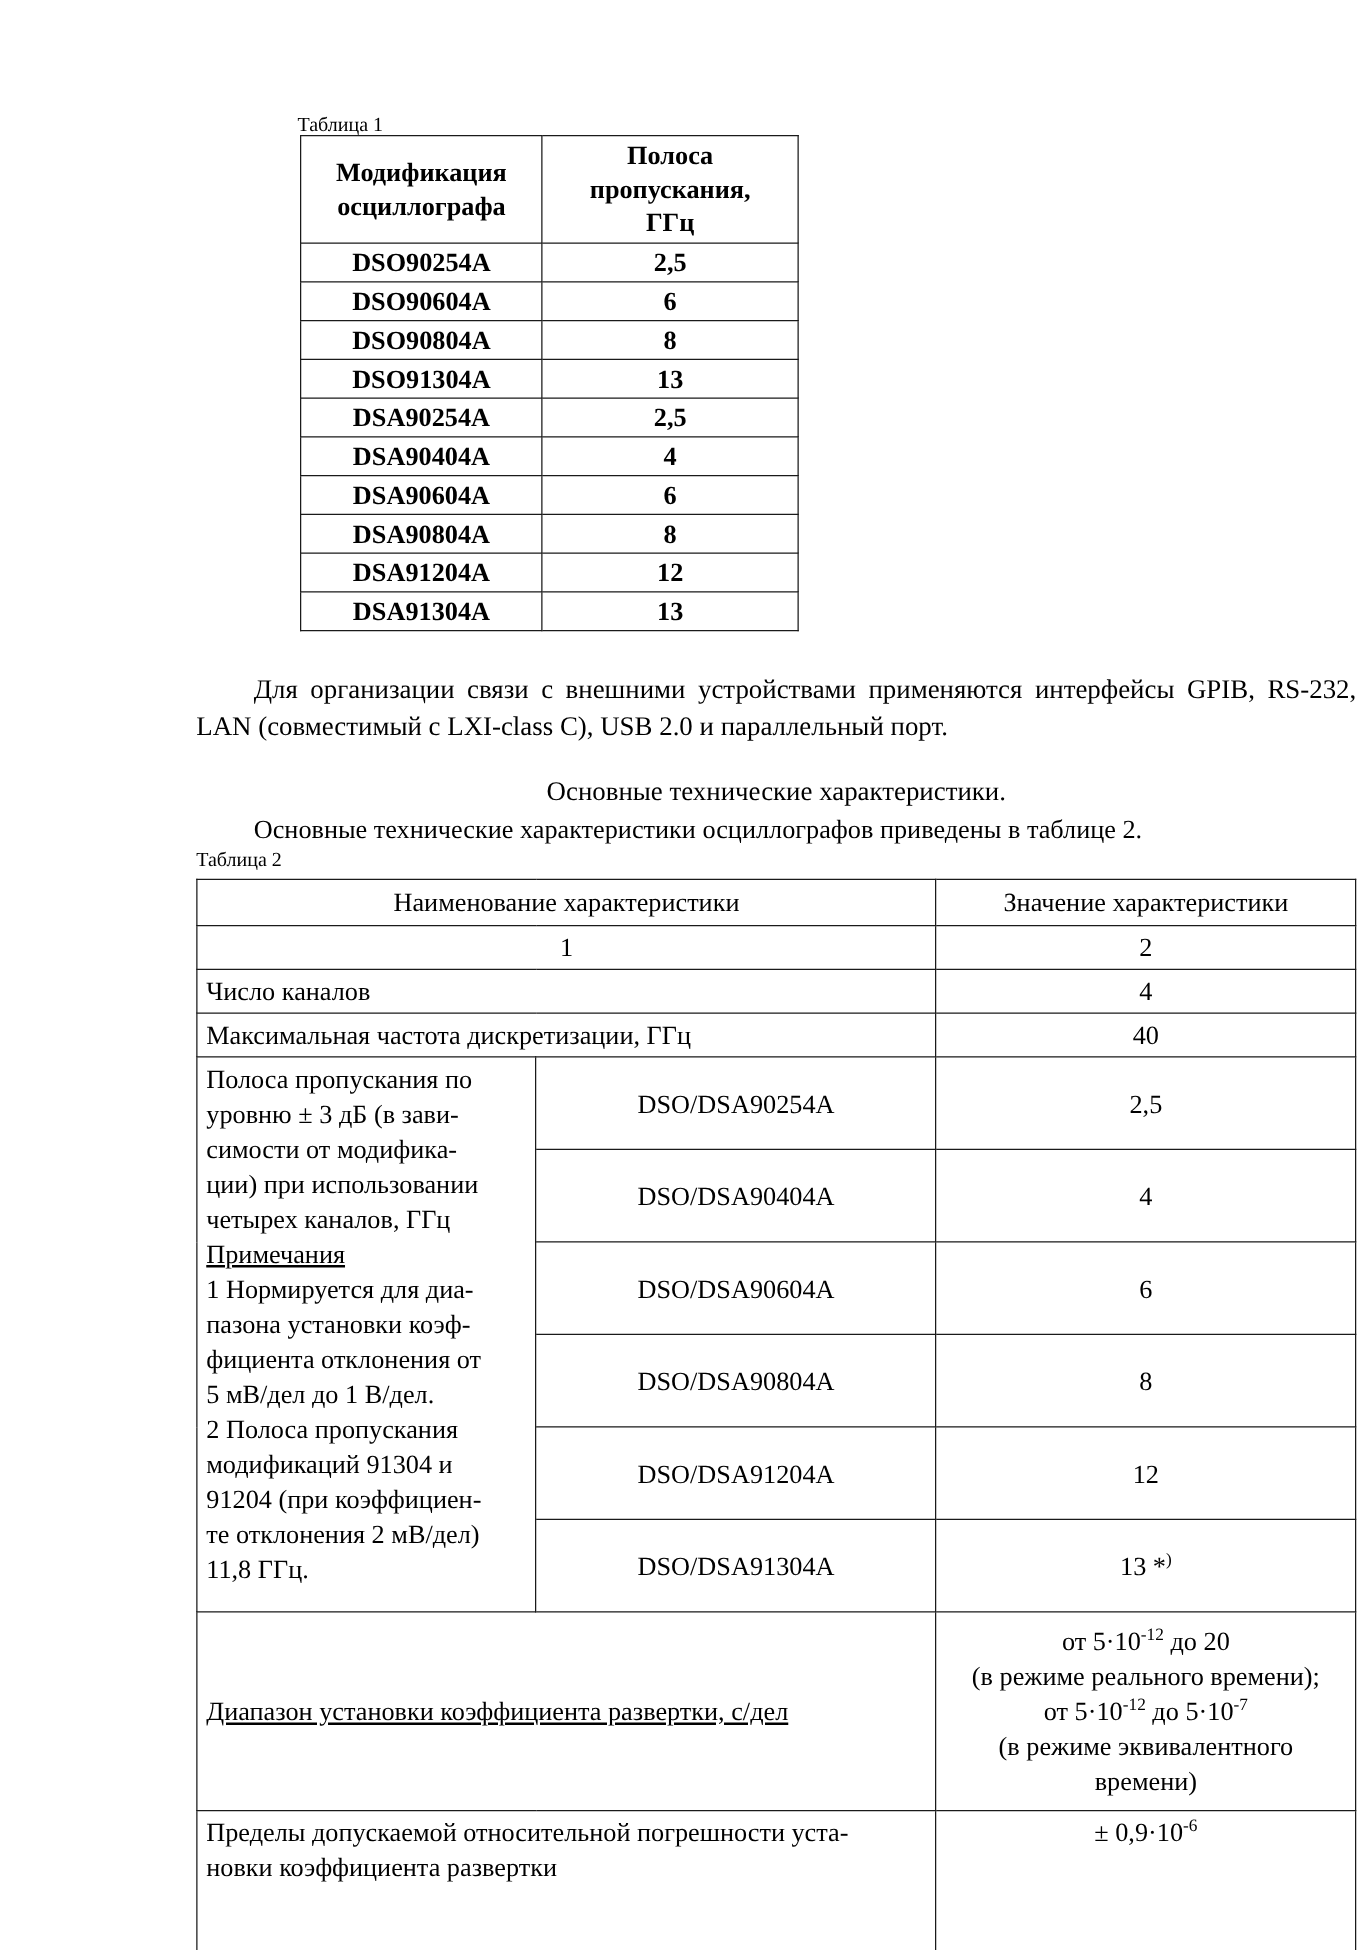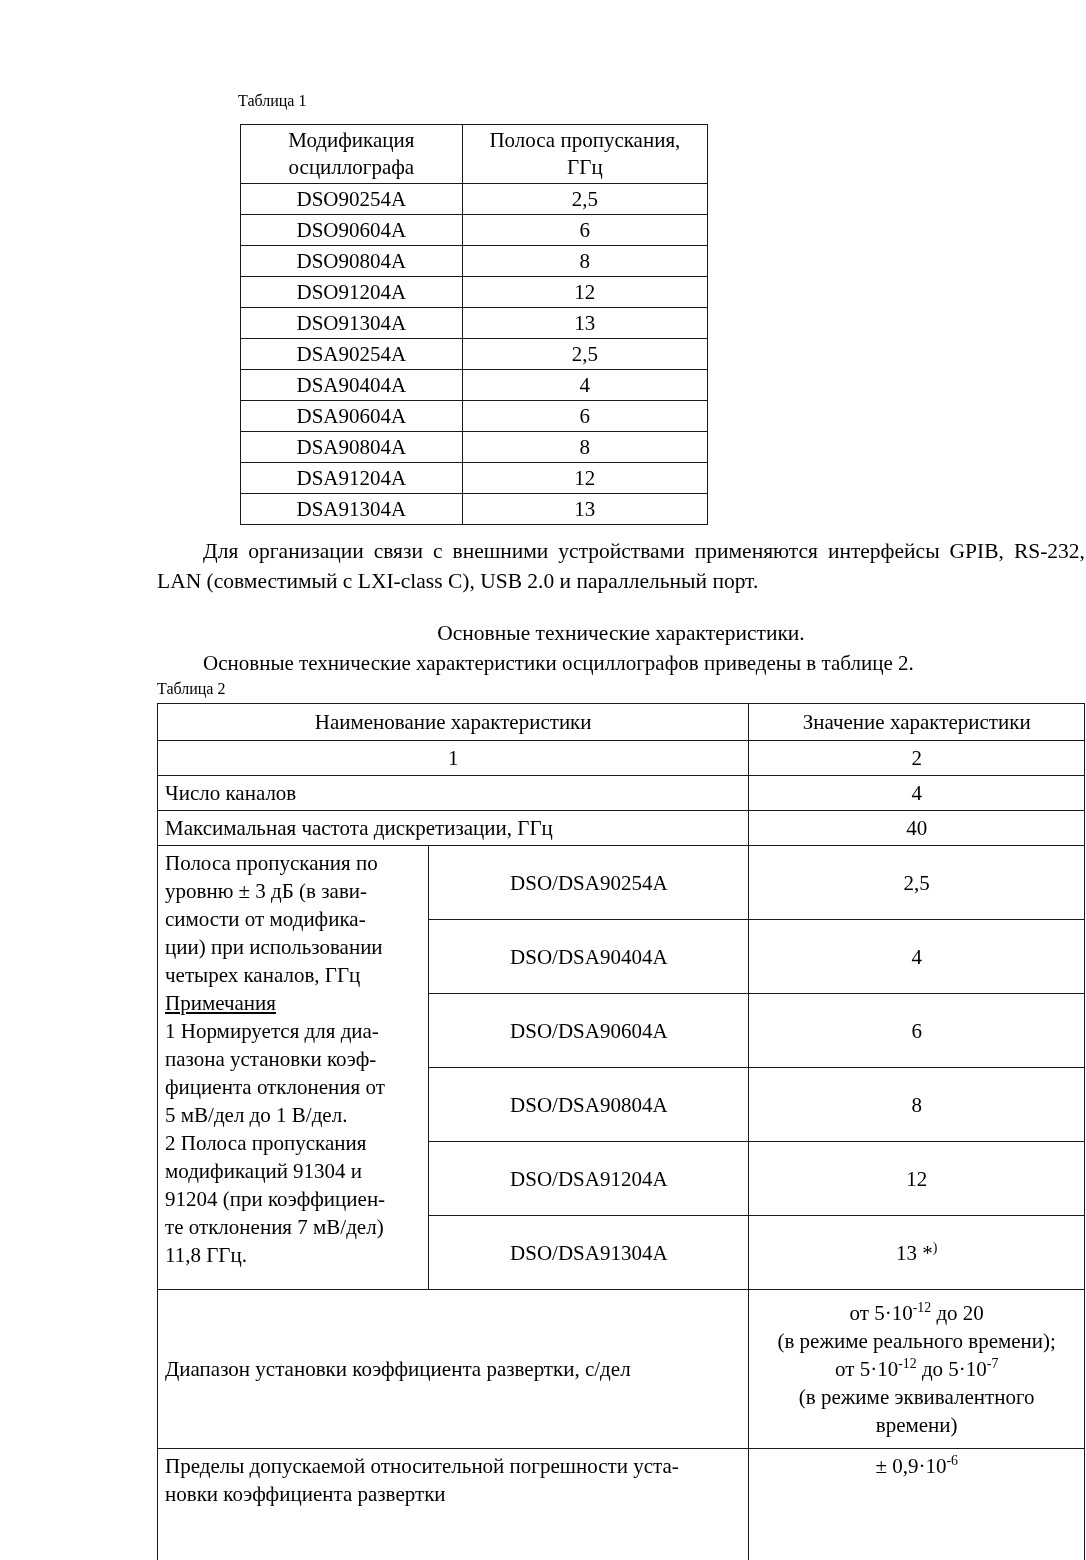--- a/index.html
+++ b/index.html
@@ -56,22 +56,23 @@
   
   table {
     border-collapse: collapse;
     position: absolute;
     font-size: 21px;
   }
 
   
   #table1 {
     left: 240px;
-    top: 124px;
-    width: 468px;
+    top: 108px;
+    width: 399px;
+    font-weight: bold;
   }
   #table1 td {
     border: 1.1px solid #1a1a1a;
     text-align: center;
     padding: 1px 4px;
     line-height: 28px;
     font-size: 21px;
   }
   #table1 td.c1 { width: 220px; }
   #table1 td.c2 { width: 246px; }
@@ -132,24 +133,20 @@
         <td class="c1">DSO90254A</td>
         <td class="c2">2,5</td>
       </tr>
       <tr>
         <td class="c1">DSO90604A</td>
         <td class="c2">6</td>
       </tr>
       <tr>
         <td class="c1">DSO90804A</td>
         <td class="c2">8</td>
-      </tr>
-      <tr>
-        <td class="c1">DSO91204A</td>
-        <td class="c2">12</td>
       </tr>
       <tr>
         <td class="c1">DSO91304A</td>
         <td class="c2">13</td>
       </tr>
       <tr>
         <td class="c1">DSA90254A</td>
         <td class="c2">2,5</td>
       </tr>
       <tr>
@@ -218,21 +215,21 @@
           <div>ции) при использовании</div>
           <div>четырех каналов, ГГц</div>
           <div class="notes-head">Примечания</div>
           <div>1 Нормируется для диа-</div>
           <div>пазона установки коэф-</div>
           <div>фициента отклонения от</div>
           <div>5 мВ/дел до 1 В/дел.</div>
           <div>2 Полоса пропускания</div>
           <div>модификаций 91304 и</div>
           <div>91204 (при коэффициен-</div>
-          <div>те отклонения 7 мВ/дел)</div>
+          <div>те отклонения 2 мВ/дел)</div>
           <div>11,8 ГГц.</div>
         </td>
         <td class="t2-ctr t2-mid w-sub" style="height:67px;">DSO/DSA90254A</td>
         <td class="t2-ctr t2-mid w-val">2,5</td>
       </tr>
       <tr>
         <td class="t2-ctr t2-mid w-sub" style="height:67px;">DSO/DSA90404A</td>
         <td class="t2-ctr t2-mid w-val">4</td>
       </tr>
       <tr>
@@ -248,21 +245,21 @@
         <td class="t2-ctr t2-mid w-val">12</td>
       </tr>
       <tr>
         <td class="t2-ctr t2-mid w-sub" style="height:67px;">DSO/DSA91304A</td>
         <td class="t2-ctr t2-mid w-val">
           <span>13 *</span><sup>)</sup>
         </td>
       </tr>
 
       <tr>
-        <td class="t2-left t2-mid" colspan="2" style="height:152px;">Диапазон установки коэффициента развертки, с/дел</td>
+        <td class="t2-left t2-mid" colspan="2" style="height:152px;text-decoration:underline;">Диапазон установки коэффициента развертки, с/дел</td>
         <td class="t2-ctr t2-mid w-val valcell">
           <div class="nowrap">от 5·10<sup>-12</sup> до 20</div>
           <div class="nowrap">(в режиме реального времени);</div>
           <div class="nowrap">от 5·10<sup>-12</sup> до 5·10<sup>-7</sup></div>
           <div class="nowrap">(в режиме эквивалентного</div>
           <div class="nowrap">времени)</div>
         </td>
       </tr>
 
       <tr>

